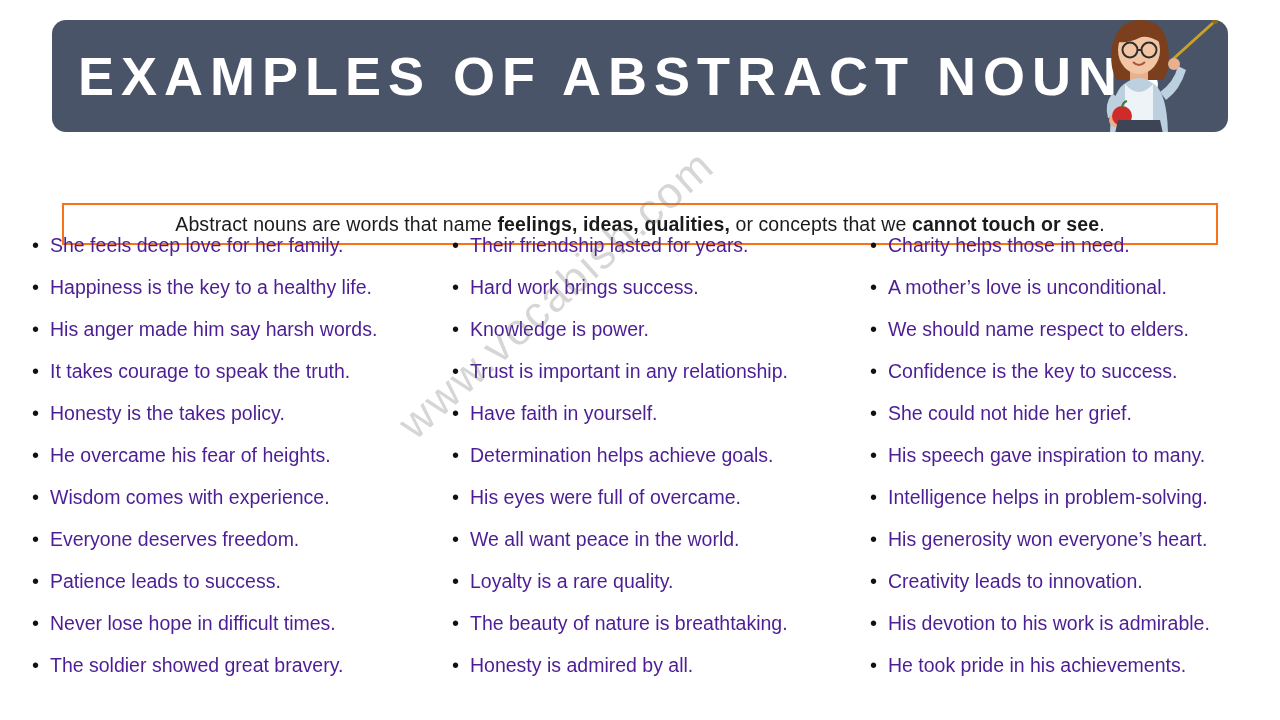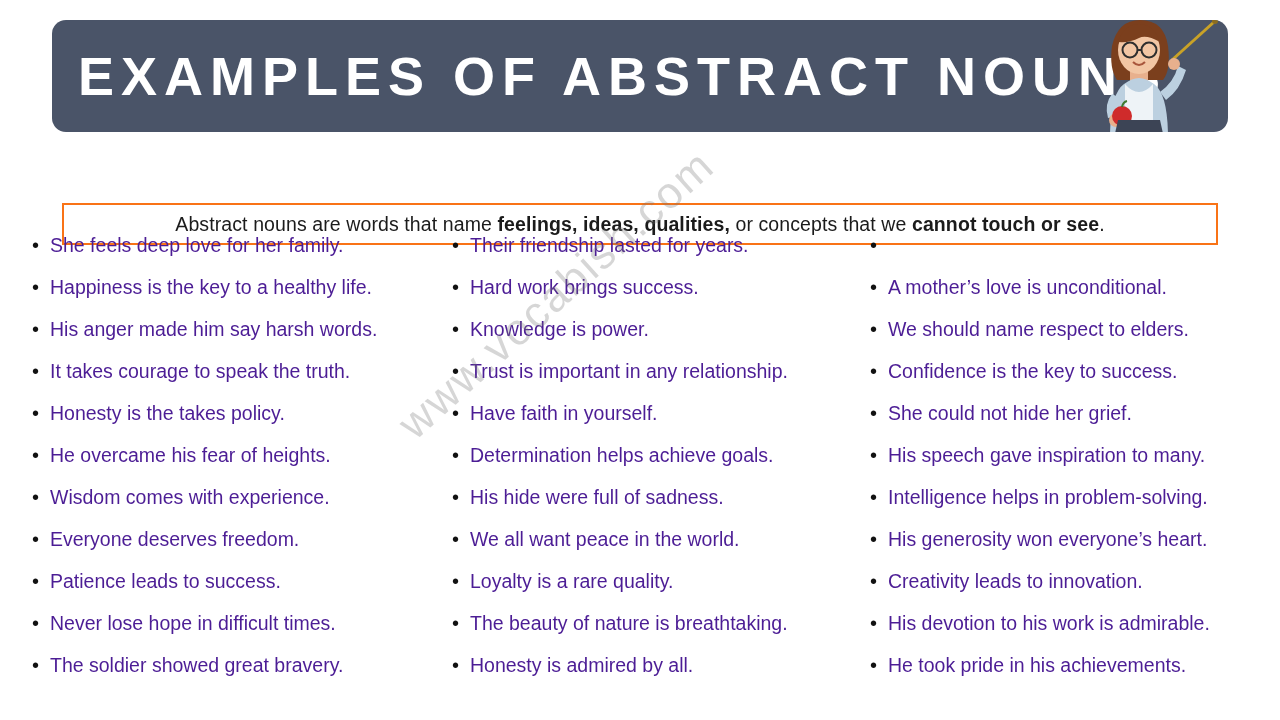--- a/index.html
+++ b/index.html
@@ -263,21 +263,21 @@
       <div class="bullet-row">
           <span class="bullet-dot">•</span>
           <span class="bullet-text">Have faith in yourself.</span>
         </div>
       <div class="bullet-row">
           <span class="bullet-dot">•</span>
           <span class="bullet-text">Determination helps achieve goals.</span>
         </div>
       <div class="bullet-row">
           <span class="bullet-dot">•</span>
-          <span class="bullet-text">His hide were full of sadness.</span>
+          <span class="bullet-text">His eyes were full of overcame.</span>
         </div>
       <div class="bullet-row">
           <span class="bullet-dot">•</span>
           <span class="bullet-text">We all want peace in the world.</span>
         </div>
       <div class="bullet-row">
           <span class="bullet-dot">•</span>
           <span class="bullet-text">Loyalty is a rare quality.</span>
         </div>
       <div class="bullet-row">
@@ -286,20 +286,21 @@
         </div>
       <div class="bullet-row">
           <span class="bullet-dot">•</span>
           <span class="bullet-text">Honesty is admired by all.</span>
         </div>
     </div>
 
     <div class="column col-3">
       <div class="bullet-row">
           <span class="bullet-dot">•</span>
+          <span class="bullet-text">Charity helps those in need.</span>
         </div>
       <div class="bullet-row">
           <span class="bullet-dot">•</span>
           <span class="bullet-text">A mother’s love is unconditional.</span>
         </div>
       <div class="bullet-row">
           <span class="bullet-dot">•</span>
           <span class="bullet-text">We should name respect to elders.</span>
         </div>
       <div class="bullet-row">

